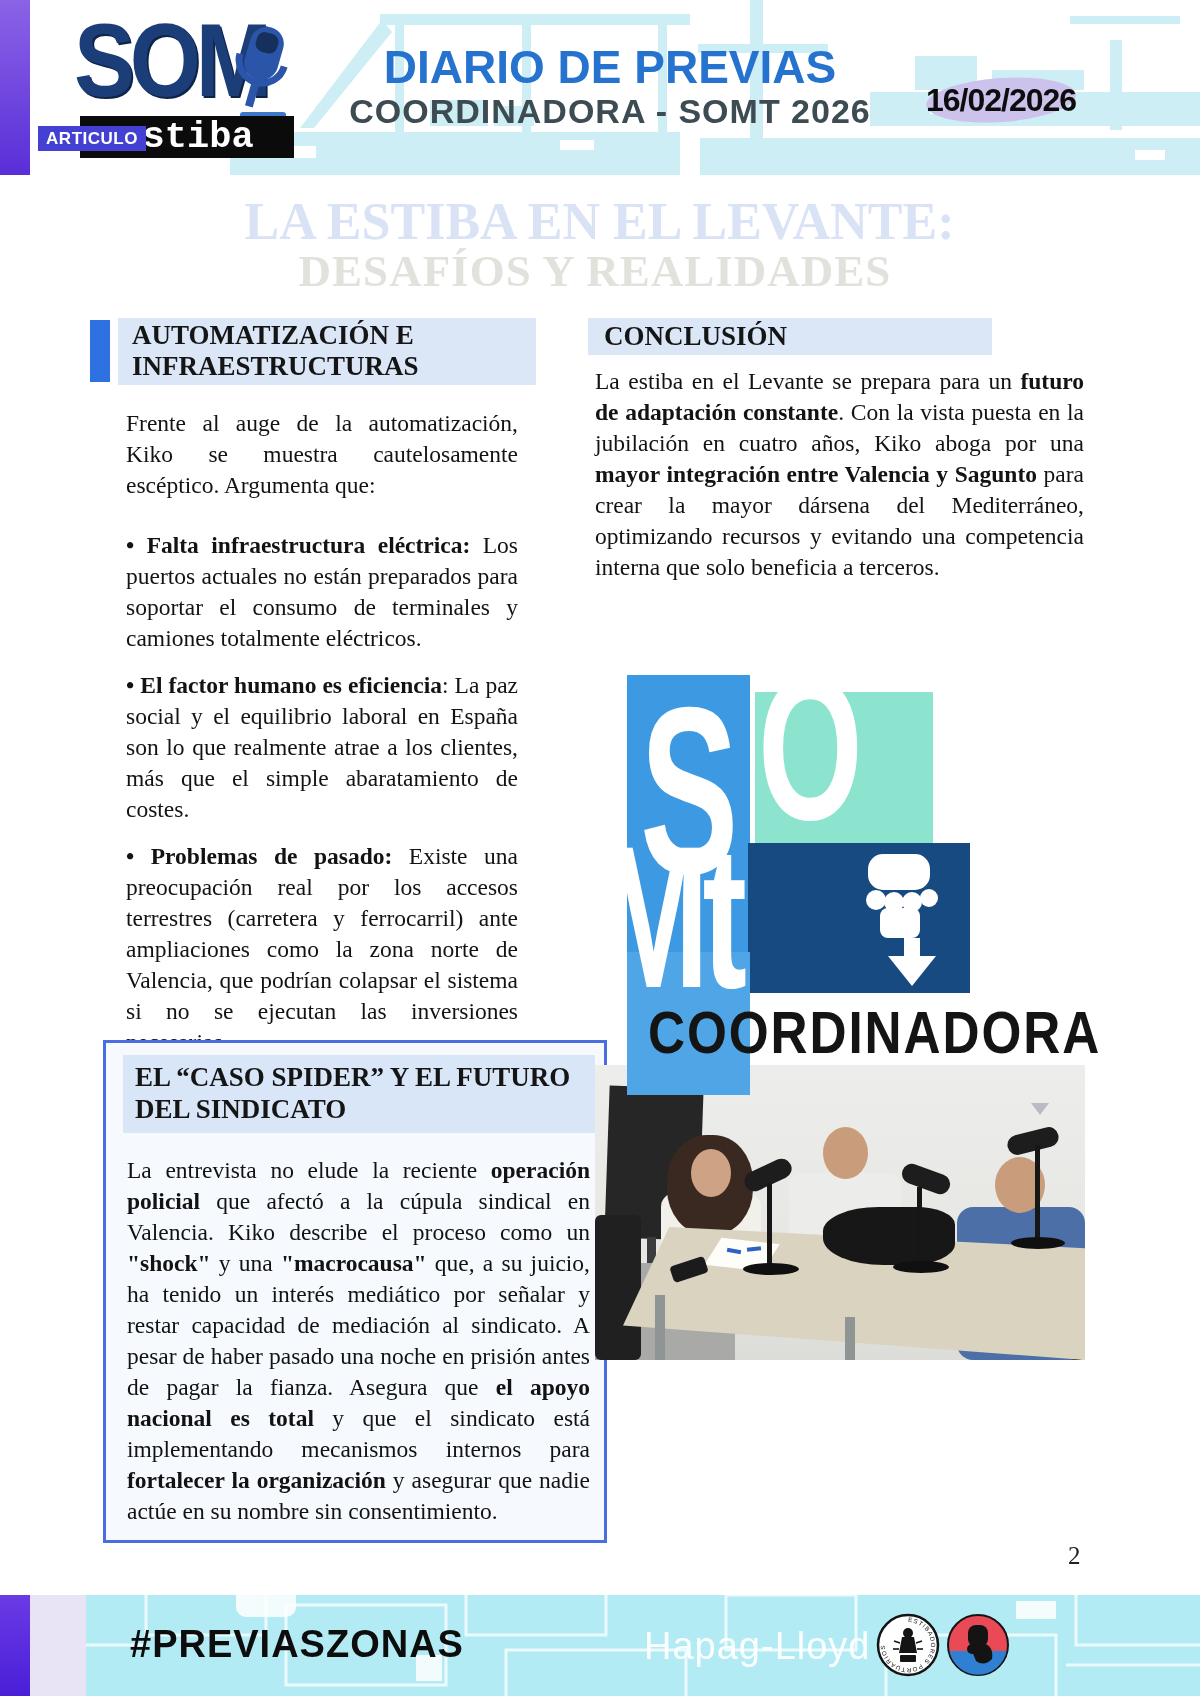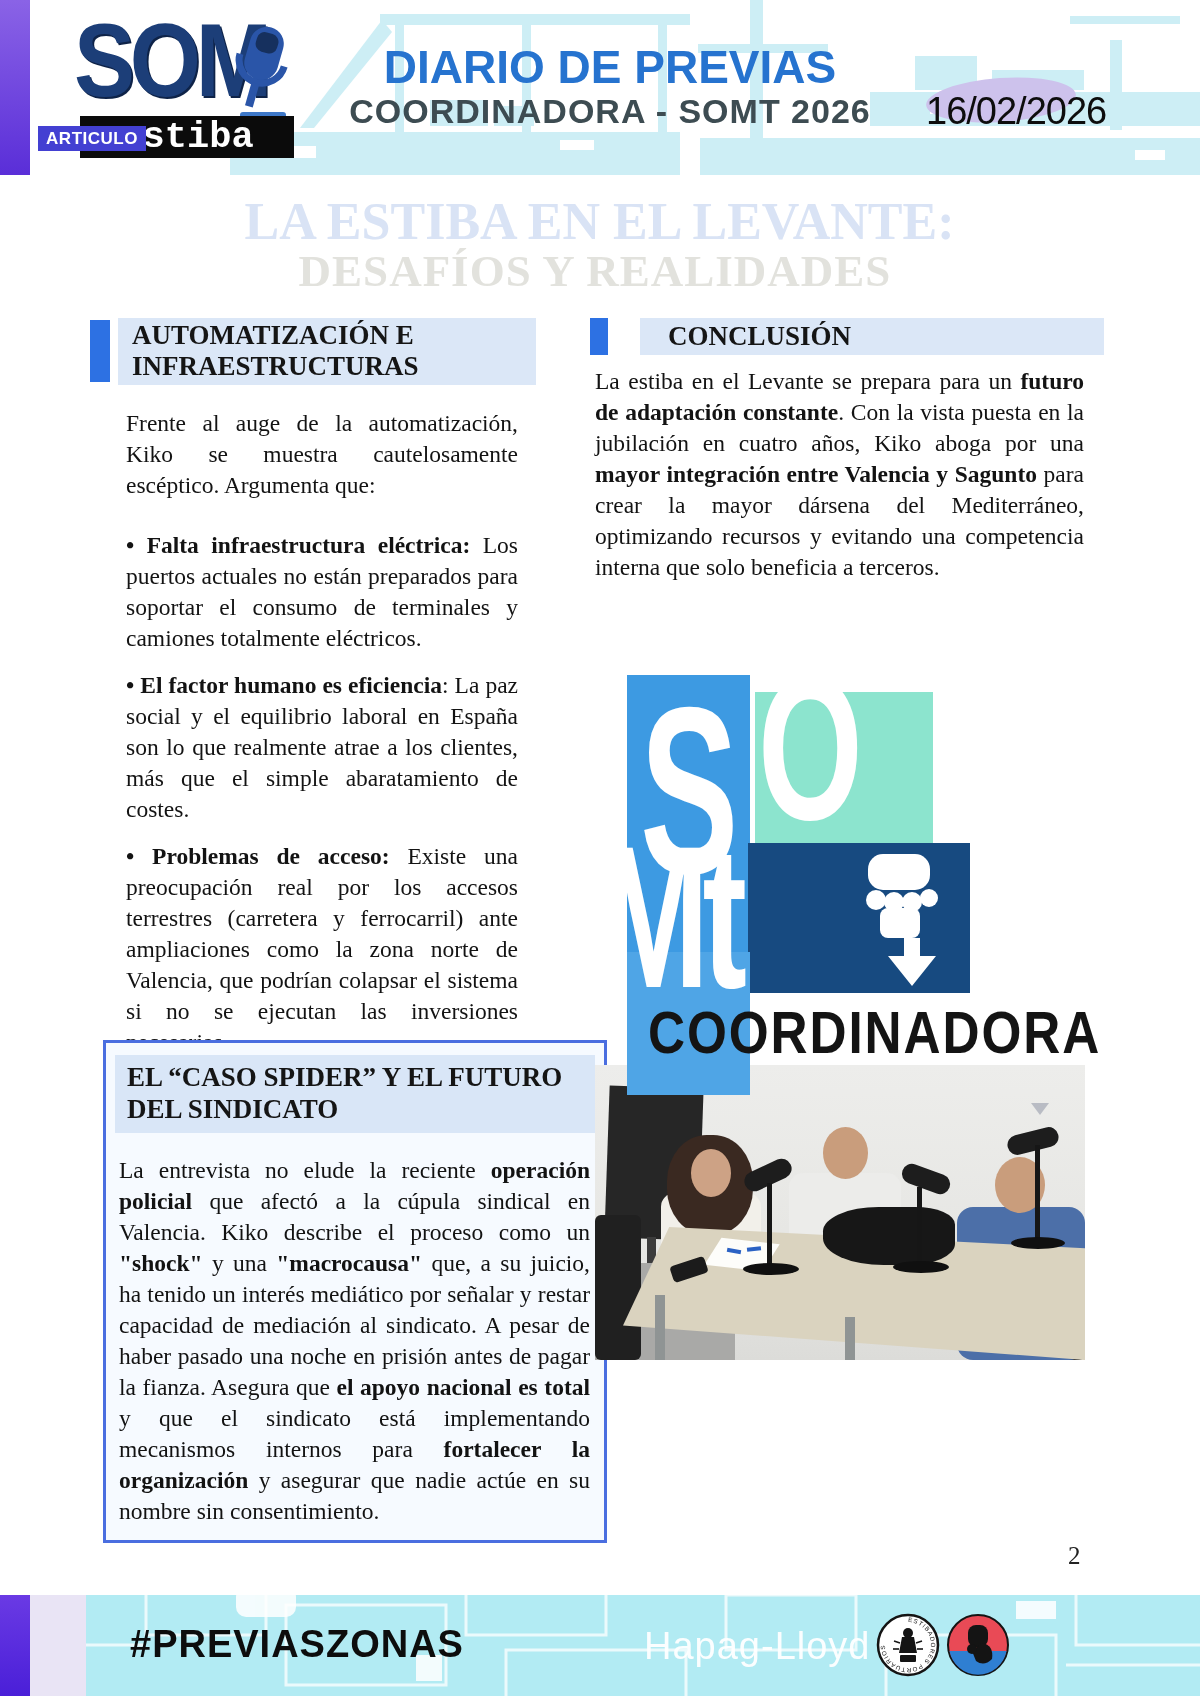--- a/index.html
+++ b/index.html
@@ -22,50 +22,50 @@
   .articulo-badge{position:absolute;left:38px;top:126px;width:108px;height:25px;background:#4340d2;
       color:#fff;font-family:"Liberation Sans",sans-serif;font-weight:bold;font-size:17px;
       text-align:center;line-height:25px;letter-spacing:.5px;z-index:3;}
   .masthead{position:absolute;left:305px;top:44px;width:610px;text-align:center;
       font-family:"Liberation Sans",sans-serif;z-index:2;}
   .masthead-l1{font-size:46px;font-weight:bold;color:#2673cf;line-height:1.02;letter-spacing:0;}
   .masthead-l2{font-size:34px;font-weight:bold;color:#3d4c52;line-height:1.2;letter-spacing:1px;}
   .date-badge{position:absolute;left:926px;top:76px;width:150px;height:48px;z-index:2;}
   .date-ellipse{position:absolute;left:0;top:2px;width:150px;height:44px;background:#cdc2ec;
       border-radius:50%;transform:rotate(-4deg);}
-  .date-text{position:relative;font-family:"Liberation Sans",sans-serif;font-weight:normal;
-      font-size:38px;color:#0d0d0d;text-align:center;line-height:48px;letter-spacing:-1px;margin-top:11px;}
+  .date-text{position:relative;font-family:"Liberation Sans",sans-serif;font-weight:bold;
+      font-size:32px;color:#0d0d0d;text-align:center;line-height:48px;letter-spacing:-1px;}
 
   
   .page-title{position:absolute;left:0;top:196px;width:1190px;text-align:center;font-weight:bold;z-index:1;}
   .title-l1{font-size:52px;line-height:1.0;color:#d9e3f5;letter-spacing:0;margin-left:9px;}
   .title-l2{font-size:45px;line-height:1.05;color:#e2e2dd;letter-spacing:1px;}
 
   
   .h-square{background:#2d71e3;}
   .lh-square{position:absolute;left:90px;top:320px;width:20px;height:62px;}
   .lh-box{position:absolute;left:118px;top:318px;width:418px;height:67px;background:#dbe7f7;
       box-sizing:border-box;padding:2px 8px 0 14px;font-weight:bold;font-size:27px;line-height:31px;color:#151515;}
   .rh-square{position:absolute;left:590px;top:318px;width:18px;height:37px;}
-  .rh-box{position:absolute;left:640px;top:318px;width:464px;height:37px;background:#dbe7f7;
-      box-sizing:border-box;padding-left:28px;font-weight:bold;font-size:27px;line-height:37px;color:#151515;}
+  .rh-box{position:absolute;left:588px;top:318px;width:404px;height:37px;background:#dbe7f7;
+      box-sizing:border-box;padding-left:16px;font-weight:bold;font-size:27px;line-height:37px;color:#151515;}
 
   
   .l-body{position:absolute;left:110px;top:392px;width:424px;font-size:23.5px;line-height:31px;
       text-align:justify;color:#131313;}
   .l-body p{margin:16px;}
   .l-body p.intro{margin-bottom:29px;}
   .r-body{position:absolute;left:595px;top:366px;width:489px;font-size:23.5px;line-height:31px;
       text-align:justify;color:#131313;}
   .r-body p{margin:0;}
   b{font-weight:bold;}
 
   
   .caso{position:absolute;left:103px;top:1040px;width:504px;height:503px;border:3px solid #4a6ee0;
-      background:#f6faff;box-sizing:border-box;overflow:hidden;}
+      background:#f6faff;box-sizing:border-box;overflow:hidden;padding-left:8px;}
   .caso-h{margin:12px 9px 0 9px;background:#d9e6f7;padding:6px 6px 8px 12px;font-weight:bold;
       font-size:27px;line-height:32px;color:#151515;}
   .caso-body{margin:22px 14px 0 13px;font-size:23.5px;line-height:31px;text-align:justify;}
 
   
   .somt-big{position:absolute;left:600px;top:660px;width:492px;height:440px;
       font-family:"Liberation Sans",sans-serif;font-weight:bold;z-index:2;}
   .blk{position:absolute;}
   .blk-azure{left:27px;top:15px;width:123px;height:277px;background:#3d9ae2;}
   .blk-mint{left:155px;top:32px;width:178px;height:152px;background:#8ce4ce;}
@@ -199,21 +199,21 @@
     <div class="title-l2">DESAFÍOS Y REALIDADES</div>
   </div>
 
   <div class="h-square lh-square"></div>
   <div class="lh-box">AUTOMATIZACIÓN E INFRAESTRUCTURAS</div>
 
   <div class="l-body">
     <p class="intro">Frente al auge de la automatización, Kiko se muestra cautelosamente escéptico. Argumenta que:</p>
     <p class="bullet"><b>•  Falta infraestructura eléctrica:</b><span> Los puertos actuales no están preparados para soportar el consumo de terminales y camiones totalmente eléctricos.</span></p>
     <p class="bullet"><b>• El factor humano es eficiencia</b><span>: La paz social y el equilibrio laboral en España son lo que realmente atrae a los clientes, más que el simple abaratamiento de costes.</span></p>
-    <p class="bullet"><b>• Problemas de acceso:</b><span> Existe una preocupación real por los accesos terrestres (carretera y ferrocarril) ante ampliaciones como la zona norte de Valencia, que podrían colapsar el sistema si no se ejecutan las inversiones necesarias.</span></p>
+    <p class="bullet"><b>• Problemas de pasado:</b><span> Existe una preocupación real por los accesos terrestres (carretera y ferrocarril) ante ampliaciones como la zona norte de Valencia, que podrían colapsar el sistema si no se ejecutan las inversiones necesarias.</span></p>
   </div>
 
   <div class="caso">
     <div class="caso-h">EL “CASO SPIDER” Y EL FUTURO DEL SINDICATO</div>
     <div class="caso-body"><span>La entrevista no elude la reciente </span><b>operación policial</b><span> que afectó a la cúpula sindical en Valencia. Kiko describe el proceso como un </span><b>"shock"</b><span> y una </span><b>"macrocausa"</b><span> que, a su juicio, ha tenido un interés mediático por señalar y restar capacidad de mediación al sindicato. A pesar de haber pasado una noche en prisión antes de pagar la fianza. Asegura que </span><b>el apoyo nacional es total</b><span> y que el sindicato está implementando mecanismos internos para </span><b>fortalecer la organización</b><span> y asegurar que nadie actúe en su nombre sin consentimiento.</span></div>
   </div>
 
   <div class="h-square rh-square"></div>
   <div class="rh-box">CONCLUSIÓN</div>
 

